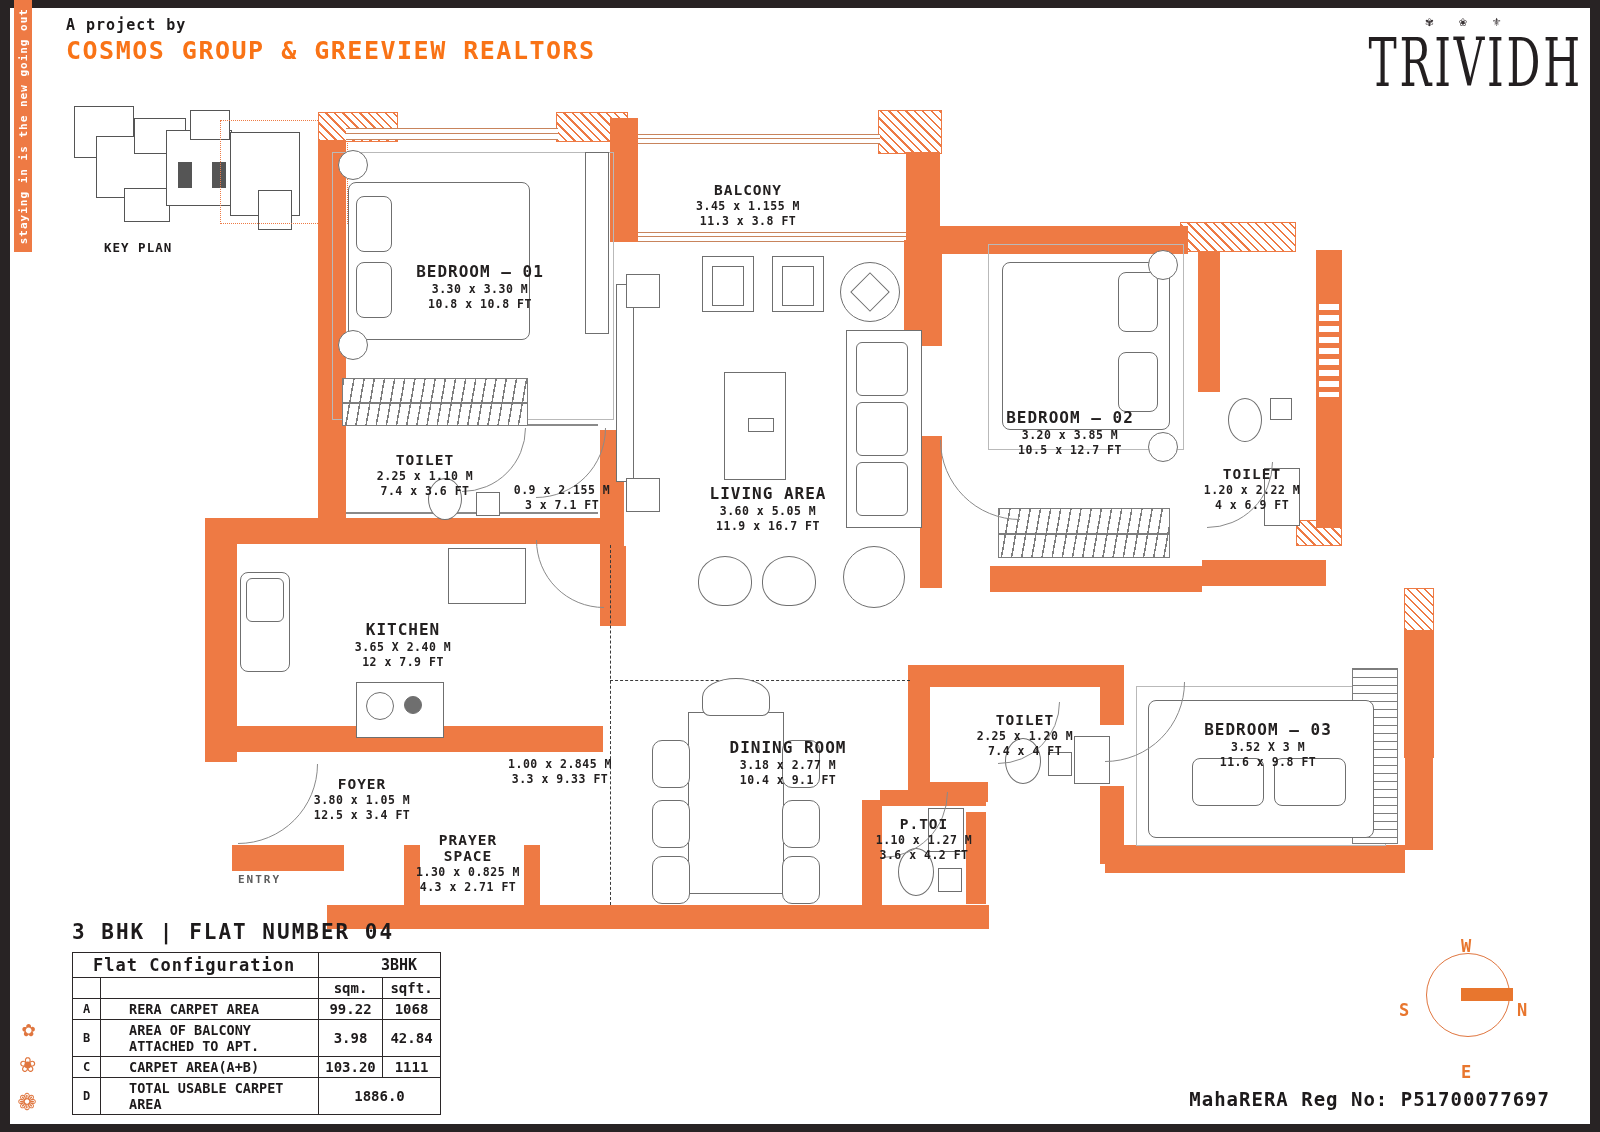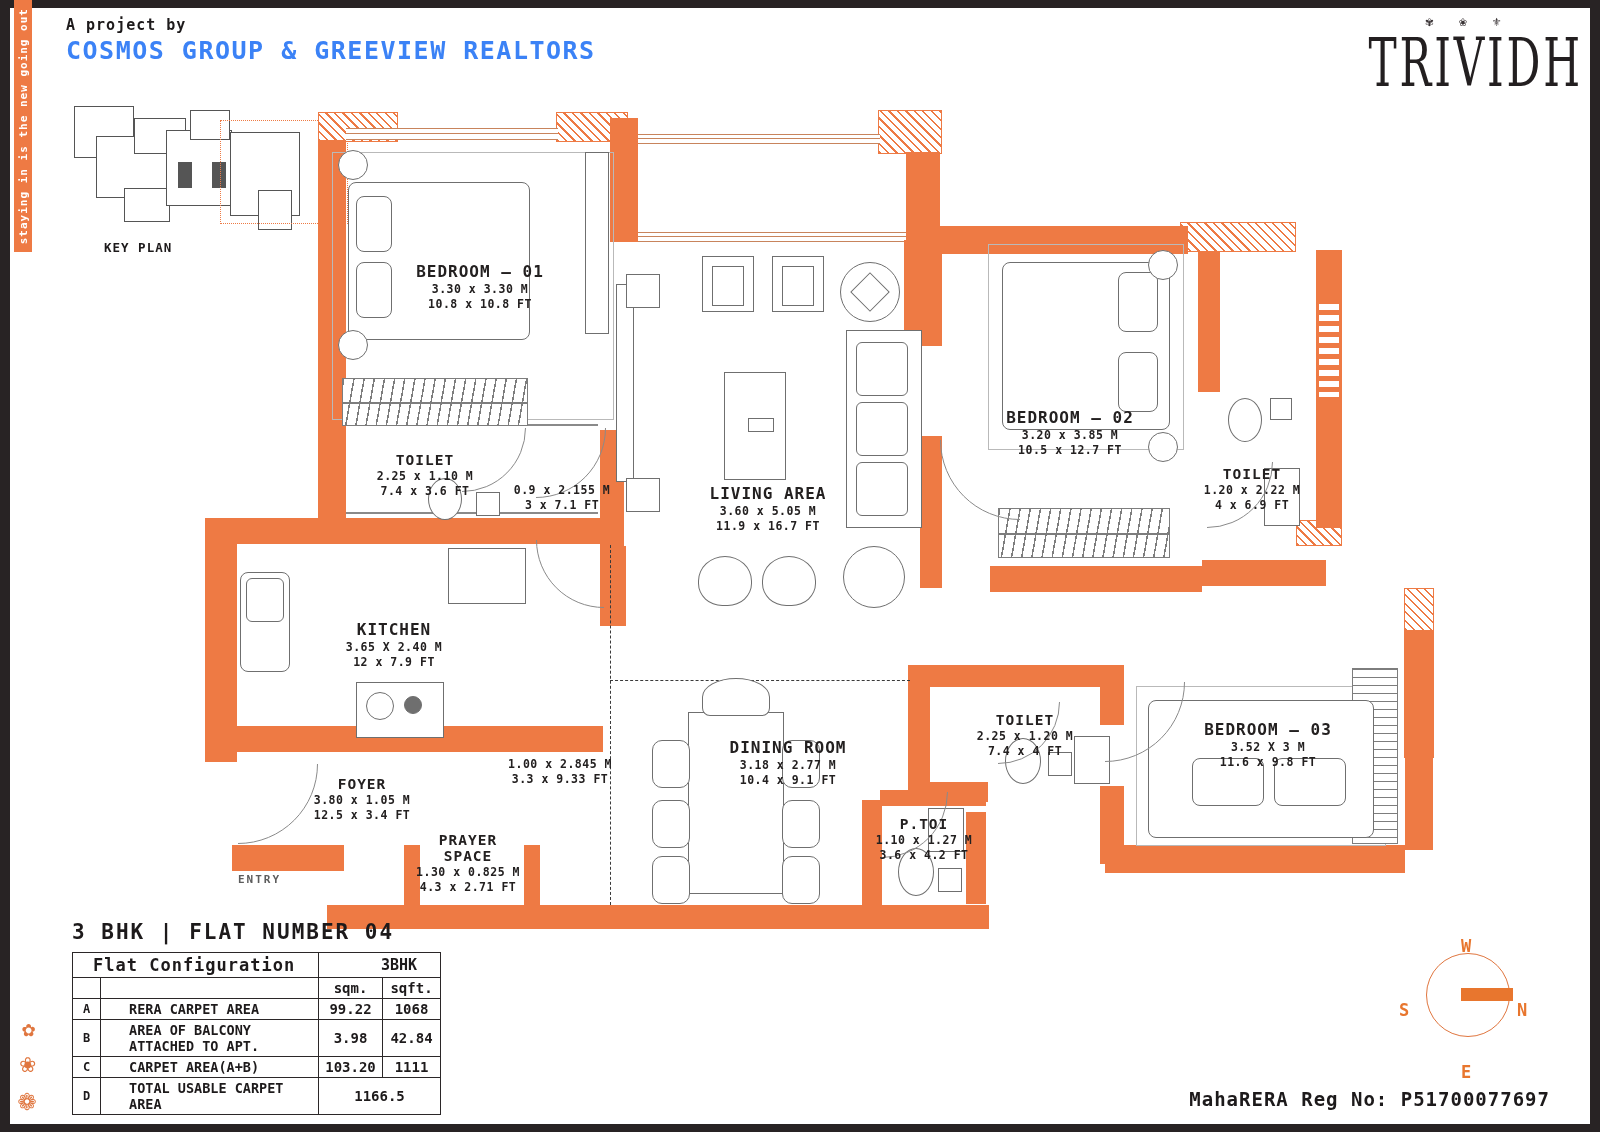--- a/index.html
+++ b/index.html
@@ -25,21 +25,21 @@
   .dashh{position:absolute;border-top:1.6px dashed #3a3a3a;}
   
   .rlabel{position:absolute;text-align:center;color:#232020;z-index:30;}
   .rname{font-size:16px;font-weight:bold;letter-spacing:1px;white-space:pre-line;}
   .rname.small{font-size:14.5px;}
   .rdim{font-size:11.5px;font-weight:bold;letter-spacing:.5px;margin-top:1px;}
   
   .strip{position:absolute;left:14px;top:0;width:18px;height:252px;background:#EE7A44;z-index:50;}
   .strip span{position:absolute;left:50%;top:8px;transform:translateX(-50%);writing-mode:vertical-rl;transform:translateX(-50%) rotate(180deg);color:#fff;font-size:11px;font-weight:bold;letter-spacing:1px;white-space:nowrap;}
   .projpre{position:absolute;left:66px;top:16px;font-size:15px;font-weight:bold;color:#1d1a1b;letter-spacing:1px;}
-  .projname{position:absolute;left:66px;top:36px;font-size:25px;font-weight:bold;color:#3b82f6;letter-spacing:1.5px;}
+  .projname{position:absolute;left:66px;top:36px;font-size:25px;font-weight:bold;color:#f97316;letter-spacing:1.5px;}
   .keylabel{position:absolute;left:68px;top:240px;font-size:12.5px;font-weight:bold;color:#1d1a1b;letter-spacing:1px;padding-left:36px;}
   .logo{position:absolute;left:1360px;top:14px;width:215px;text-align:center;color:#231F20;}
   .logo .orn{font-size:13px;letter-spacing:9px;color:#3a3436;}
   .logo .mark{font-family:"DejaVu Serif","Liberation Serif",serif;font-weight:normal;font-size:46px;letter-spacing:3px;transform:scaleY(1.45) scaleX(.92);transform-origin:top center;line-height:1;}
   
   .flat-title{position:absolute;left:72px;top:920px;font-size:21px;font-weight:bold;color:#1d1a1b;letter-spacing:2px;}
   table.cfg{position:absolute;left:72px;top:952px;border-collapse:collapse;font-size:14px;font-weight:bold;color:#1d1a1b;table-layout:fixed;}
   table.cfg td,table.cfg th{border:1.6px solid #2b2728;padding:2px 6px;box-sizing:border-box;}
   table.cfg .ttl{font-size:17px;letter-spacing:1px;text-align:left;padding-left:20px;}
   table.cfg .cfgname{font-size:15px;text-align:center;padding-left:45px;}
@@ -222,20 +222,25 @@
   <div class="q qbr" style="left:1025px;top:602px;width:160px;height:160px"></div>
   <div class="q qbr" style="left:936px;top:640px;width:124px;height:124px"></div>
   <div class="q qbr" style="left:816px;top:726px;width:132px;height:132px"></div>
   <div class="q qbr" style="left:398px;top:364px;width:128px;height:128px"></div>
 
   <div class="rlabel" style="left:370px;top:262px;width:220px">
     <div class="rname">BEDROOM – 01</div>
     <div class="rdim">3.30 x 3.30 M</div>
     <div class="rdim">10.8 x 10.8 FT</div>
   </div>
+  <div class="rlabel" style="left:668px;top:182px;width:160px">
+    <div class="rname small">BALCONY</div>
+    <div class="rdim">3.45 x 1.155 M</div>
+    <div class="rdim">11.3 x 3.8 FT</div>
+  </div>
   <div class="rlabel" style="left:960px;top:408px;width:220px">
     <div class="rname">BEDROOM – 02</div>
     <div class="rdim">3.20 x 3.85 M</div>
     <div class="rdim">10.5 x 12.7 FT</div>
   </div>
   <div class="rlabel" style="left:355px;top:452px;width:140px">
     <div class="rname small">TOILET</div>
     <div class="rdim">2.25 x 1.10 M</div>
     <div class="rdim">7.4 x 3.6 FT</div>
   </div>
@@ -246,21 +251,21 @@
   <div class="rlabel" style="left:668px;top:484px;width:200px">
     <div class="rname">LIVING AREA</div>
     <div class="rdim">3.60 x 5.05 M</div>
     <div class="rdim">11.9 x 16.7 FT</div>
   </div>
   <div class="rlabel" style="left:1182px;top:466px;width:140px">
     <div class="rname small">TOILET</div>
     <div class="rdim">1.20 x 2.22 M</div>
     <div class="rdim">4 x 6.9 FT</div>
   </div>
-  <div class="rlabel" style="left:304px;top:620px;width:180px">
+  <div class="rlabel" style="left:313px;top:620px;width:180px">
     <div class="rname">KITCHEN</div>
     <div class="rdim">3.65 X 2.40 M</div>
     <div class="rdim">12 x 7.9 FT</div>
   </div>
   <div class="rlabel" style="left:688px;top:738px;width:200px">
     <div class="rname">DINING ROOM</div>
     <div class="rdim">3.18 x 2.77 M</div>
     <div class="rdim">10.4 x 9.1 FT</div>
   </div>
   <div class="rlabel" style="left:475px;top:756px;width:170px">
@@ -323,21 +328,21 @@
     </tr>
     <tr>
       <td class="k">C</td>
       <td class="lab">CARPET AREA(A+B)</td>
       <td class="num">103.20</td>
       <td class="num2">1111</td>
     </tr>
     <tr>
       <td class="k">D</td>
       <td class="lab">TOTAL USABLE CARPET AREA</td>
-      <td class="num" colspan="2">1166.5</td>
+      <td class="num" colspan="2">1886.0</td>
     </tr>
   </tbody>
     </table>
 
   <div class="lotus" style="left:22px;top:1016px;font-size:22px">✿</div>
   <div class="lotus" style="left:20px;top:1048px;font-size:26px">❀</div>
   <div class="lotus" style="left:18px;top:1082px;font-size:30px">❁</div>
 
   <div class="compass" style="left:1409px;top:936px;width:118px;height:158px">
     <div class="pt" style="left:52px;top:0">W</div>

